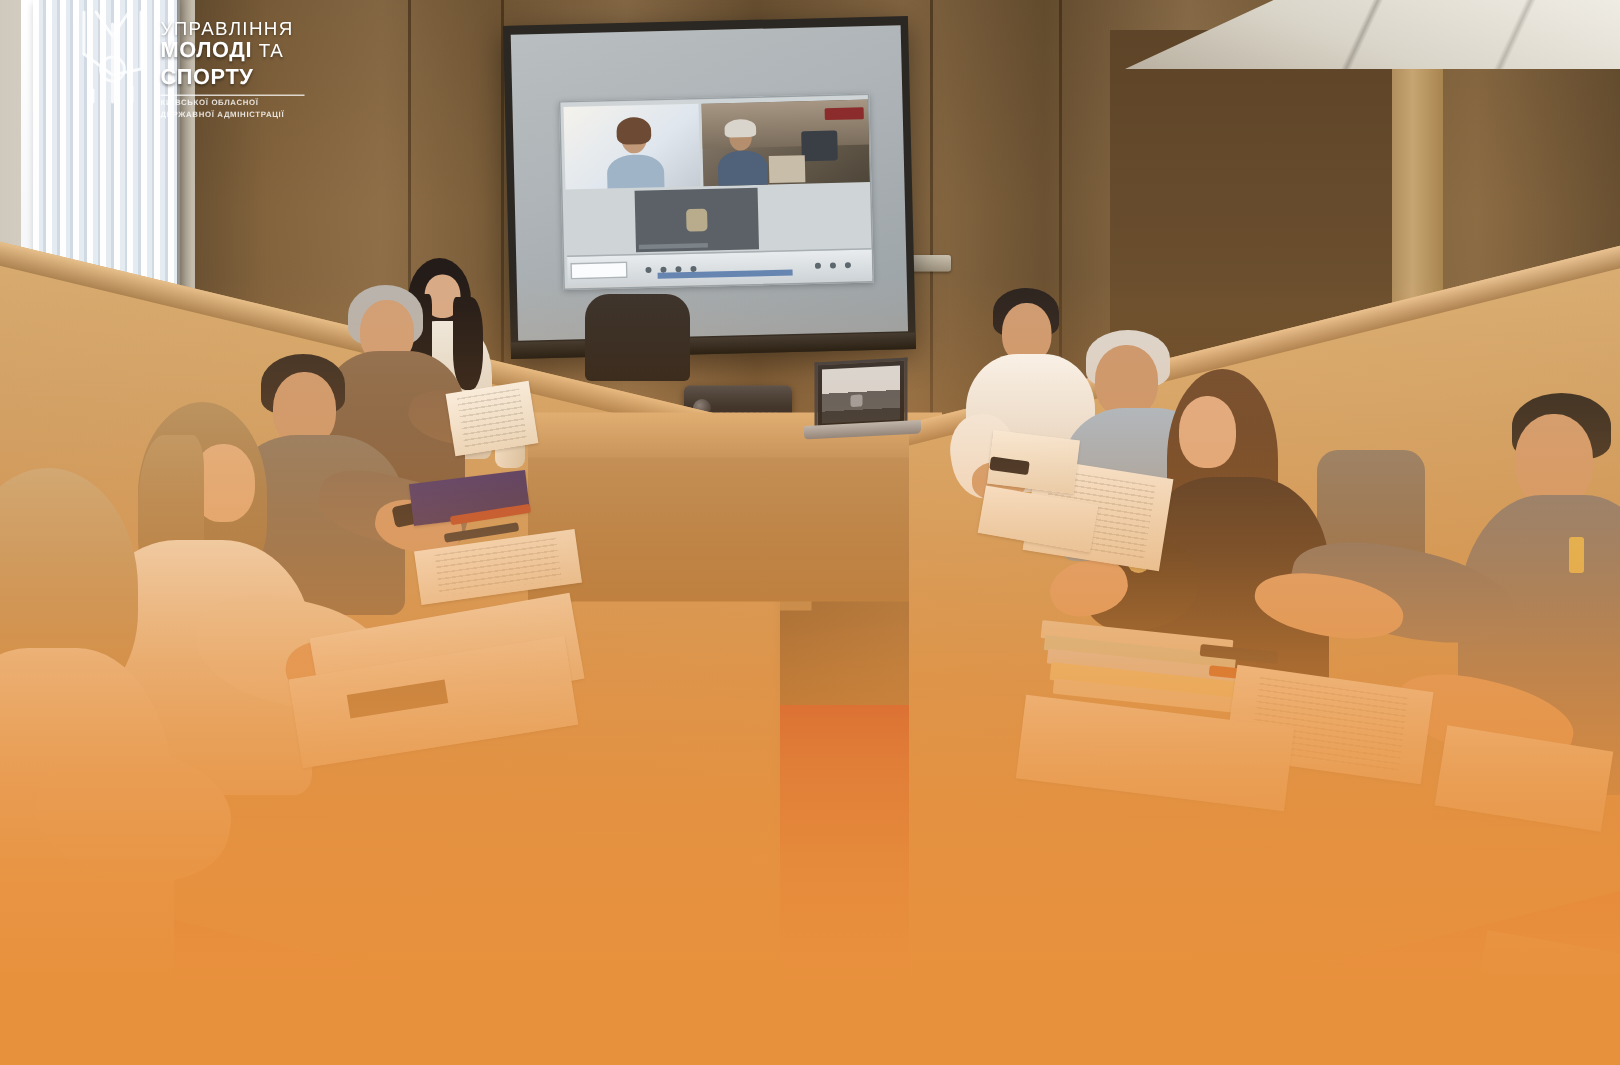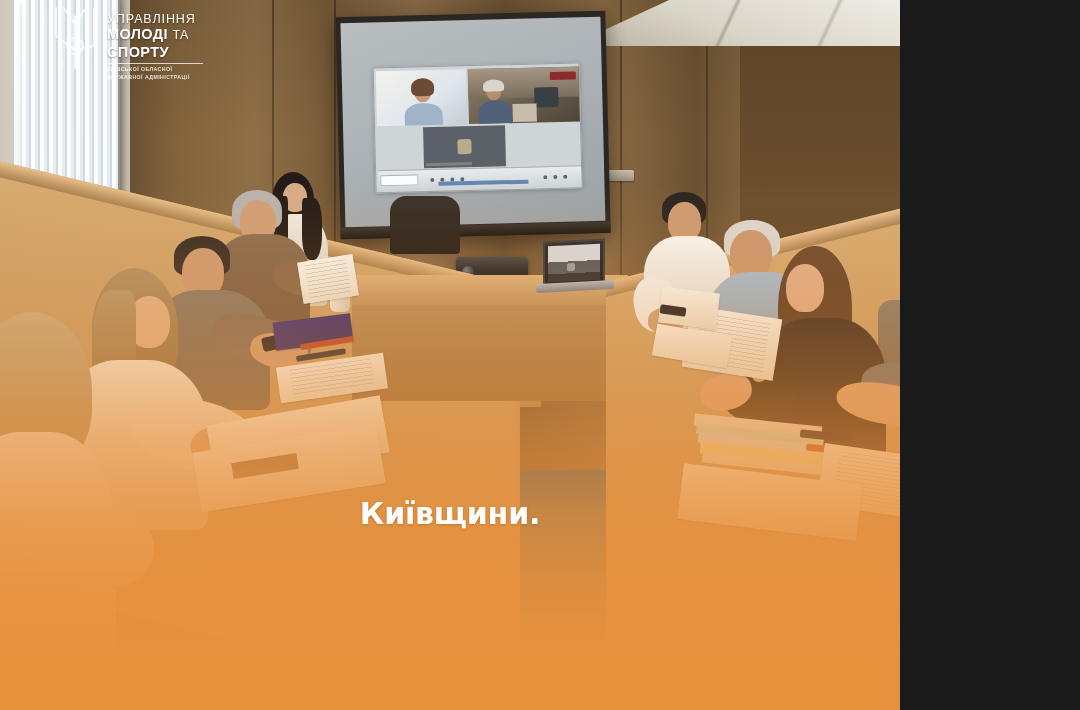--- a/index.html
+++ b/index.html
@@ -1,22 +1,22 @@
 <!DOCTYPE html>
 <html><head>
 <meta charset="utf-8">
 <title>Засідання комісії</title>
 <style>
   * { margin:0; padding:0; box-sizing:border-box; }
   html,body { background:#1a1a1a; }
   body { font-family:"Liberation Sans", sans-serif; }
 
   #stage {
-    position:relative; width:900px; height:710px;
-    overflow:hidden; background:#0c4a6e;
+    position:relative; width:1080px; height:710px;
+    overflow:hidden; background:#b91c1c;
     user-select:none;
   }
 
   
   .scene { position:absolute; inset:0; overflow:hidden; }
 
   
   .wall-wood {
     position:absolute; left:120px; top:0; width:960px; height:470px;
     background:
@@ -534,16 +534,15 @@
       <div class="logo-l1">УПРАВЛІННЯ</div>
       <div class="logo-l2"><span>МОЛОДІ</span> <span class="thin">ТА</span></div>
       <div class="logo-l3">СПОРТУ</div>
       <div class="logo-rule"></div>
       <div class="logo-sub">КИЇВСЬКОЇ ОБЛАСНОЇ</div>
       <div class="logo-sub">ДЕРЖАВНОЇ АДМІНІСТРАЦІЇ</div>
     </div>
   </div>
 
   <div class="caption">
-    <span>Київщини.</span>
   </div>
 
 </div>
 
 </body></html>

